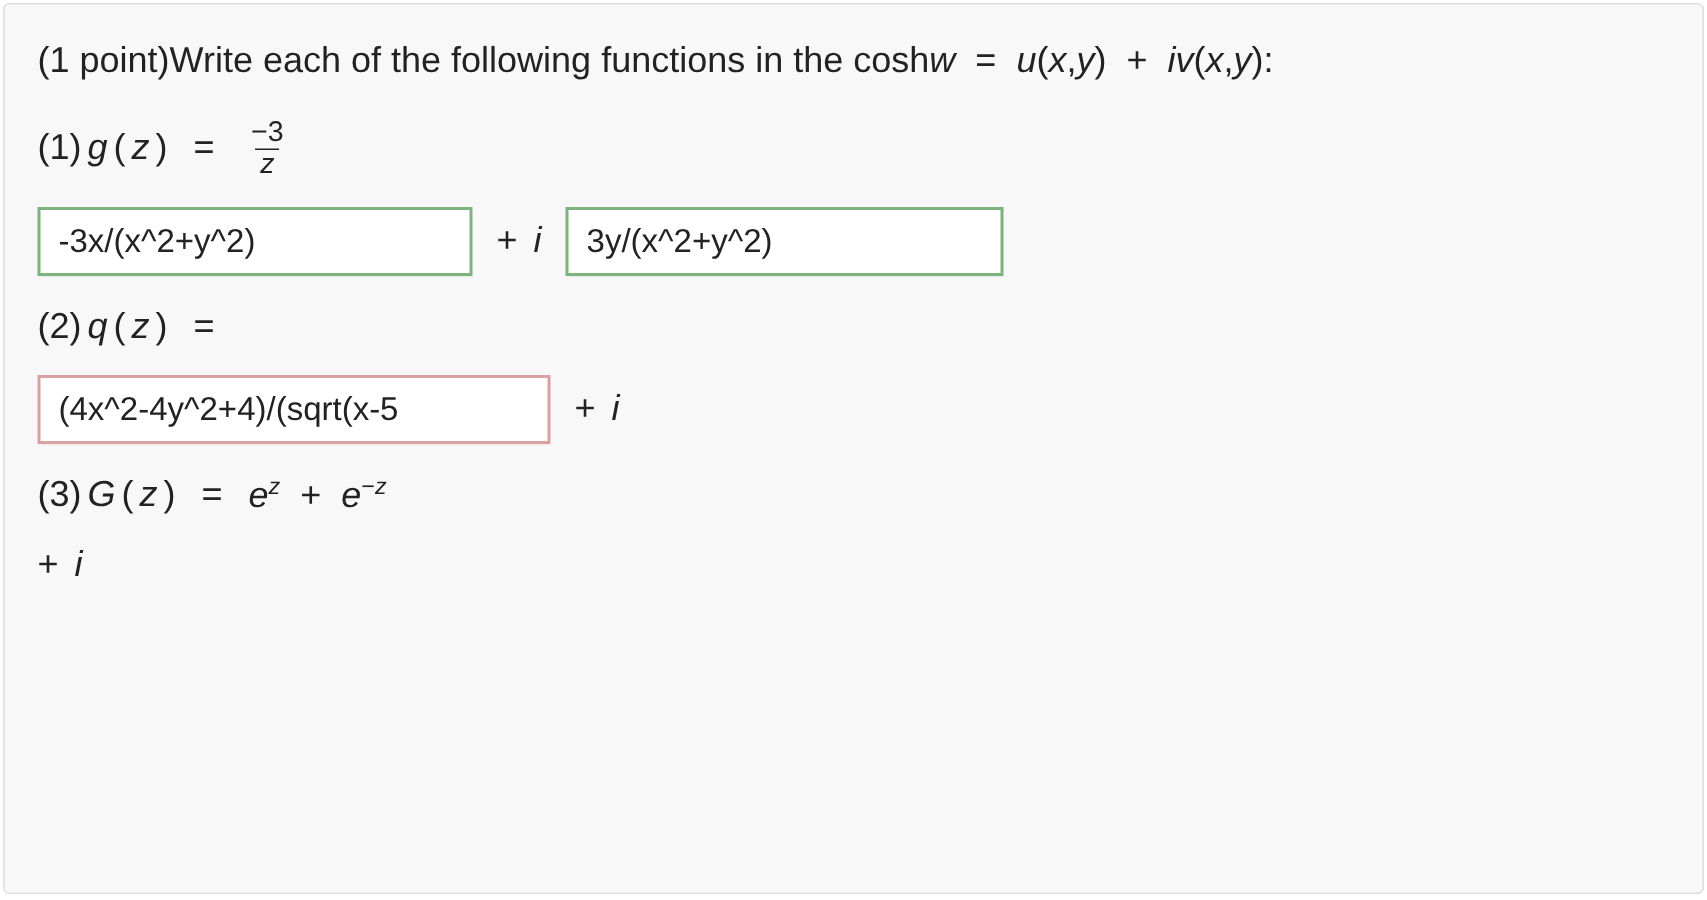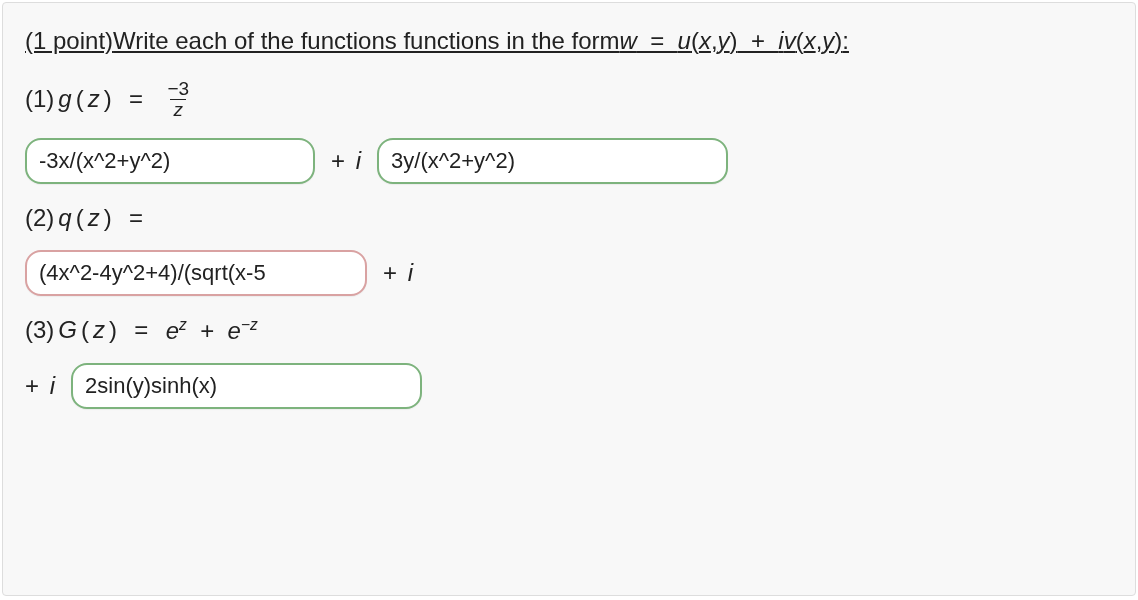--- a/index.html
+++ b/index.html
@@ -21,21 +21,20 @@
     min-height: 594px;
   }
   .prompt-line {
     font-size: 24px;
     color: #222;
     margin-bottom: 24px;
     display: flex;
     align-items: center;
     flex-wrap: nowrap;
     gap: 0;
-    text-decoration: underline;
   }
   .part {
     margin-top: 14px;
     margin-bottom: 14px;
   }
   .part-label {
     font-size: 24px;
     color: #222;
     display: flex;
     align-items: center;
@@ -58,21 +57,21 @@
     display: flex;
     align-items: center;
     gap: 16px;
     margin-bottom: 20px;
   }
   .ans-input {
     font-family: "Helvetica Neue", Arial, sans-serif;
     font-size: 22px;
     color: #222;
     background: #ffffff;
-    border-radius: 16px;
+    border-radius: 0;
     padding: 8px 12px;
     width: 290px;
     height: 46px;
     outline: none;
   }
   .ans-input.correct {
     border: 2px solid #7db37d;
     box-shadow: 0 1px 1px rgba(0,0,0,0.05);
   }
   .ans-input.incorrect {
@@ -80,30 +79,30 @@
     box-shadow: 0 1px 1px rgba(0,0,0,0.05);
   }
   .plus-i {
     font-size: 24px;
     color: #222;
   }
   .plus-i .mi { font-style: italic; margin-left: 4px; }
   .sup { font-size: 0.65em; vertical-align: super; }
   
   .w305 { width: 342px; }
-  .w292 { width: 351px; }
+  .w292 { width: 292px; }
 </style>
 </head>
 <body>
 
 <div class="problem-container">
 
   <div class="prompt-line">
     <span>(1 point) </span>
-    <span>Write each of the functions functions in the form </span>
+    <span>Write each of the following functions in the cosh </span>
     <span class="mi">w</span>
     <span style="white-space:pre;">  =  </span>
     <span class="mi">u</span>
     <span>(</span>
     <span class="mi">x</span>
     <span>, </span>
     <span class="mi">y</span>
     <span>)</span>
     <span style="white-space:pre;">  +  </span>
     <span class="mi">i</span>
@@ -164,17 +163,16 @@
       <span>)</span>
       <span style="white-space:pre;">  =  </span>
       <span>
         <span class="mi">e</span><span class="sup mi">z</span>&nbsp; + &nbsp;<span class="mi">e</span><span class="sup">−<span class="mi">z</span></span>
       </span>
     </div>
     <div class="answer-row">
       <span class="plus-i">
         <span>+ </span><span class="mi">i</span>
       </span>
-      <input class="ans-input correct w292" value="2sin(y)sinh(x)" style="">
     </div>
   </div>
 
 </div>
 
 </body></html>

